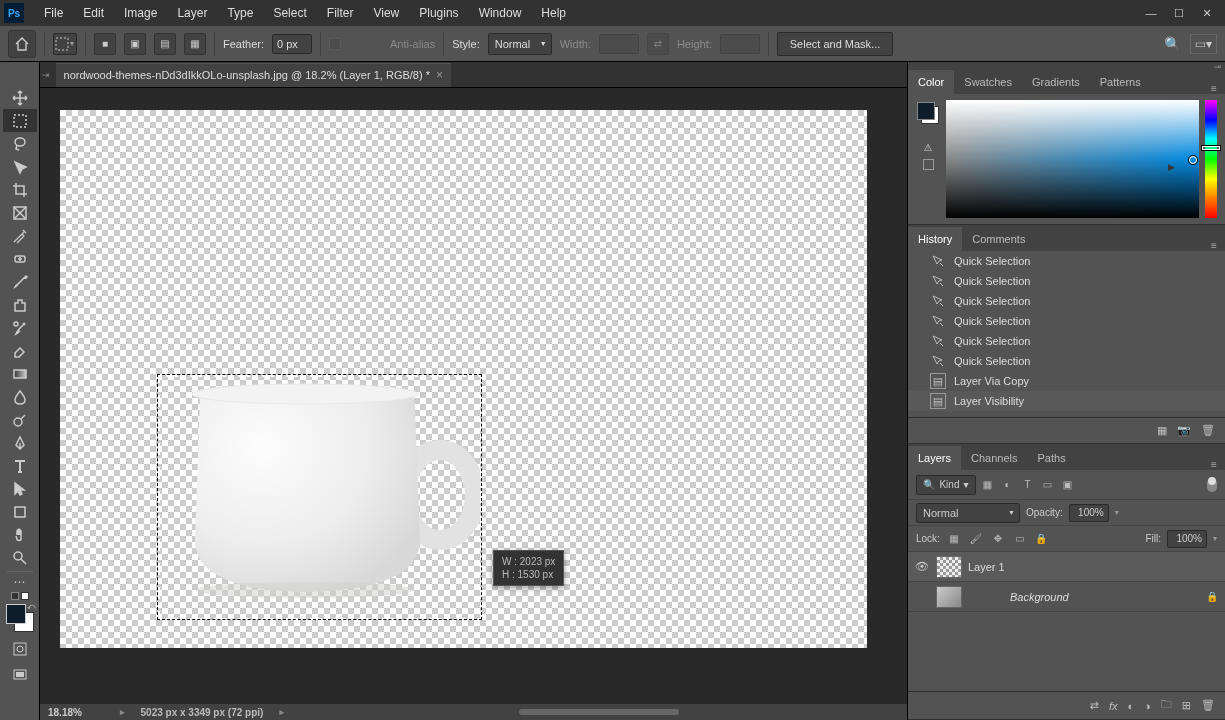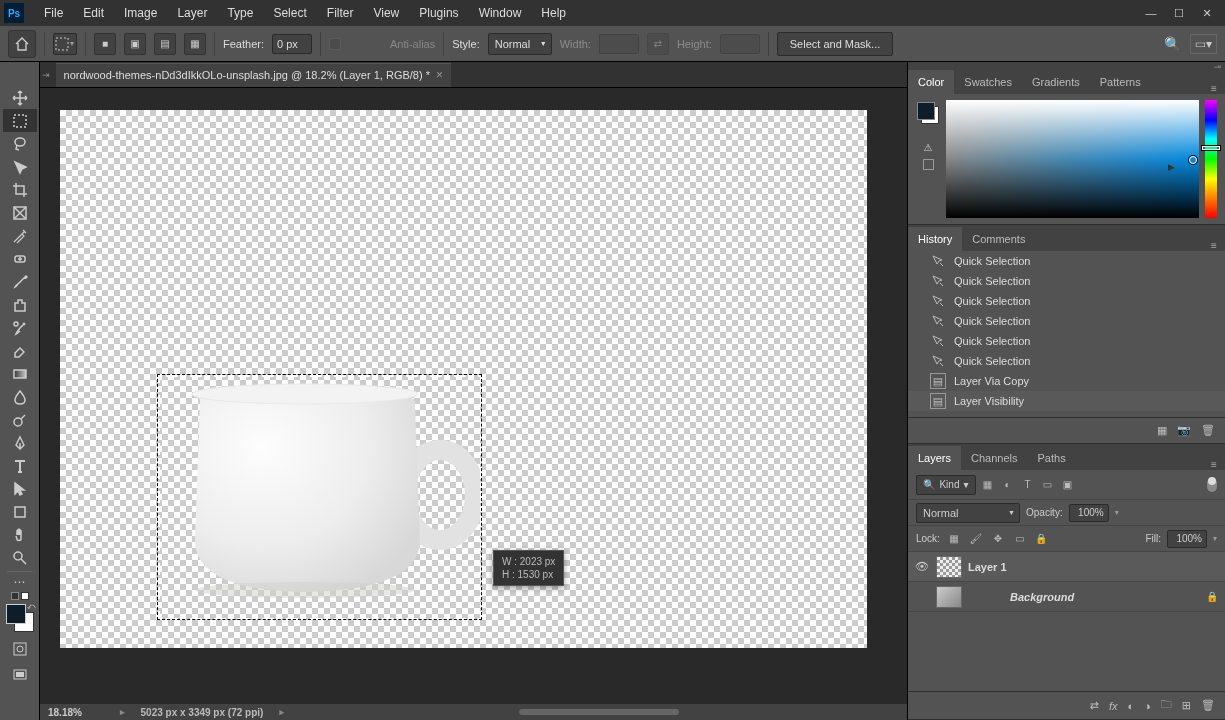--- a/index.html
+++ b/index.html
@@ -125,21 +125,21 @@
 .layer-row { height: 30px; display: flex; align-items: center; gap: 6px; padding: 0 6px; border-bottom: 1px solid #464646; }
 .layer-row.selected { background: #5a5a5a; }
 .layer-vis { width: 16px; height: 16px; display: flex; align-items: center; justify-content: center; color: #ccc; font-size: 11px; cursor: pointer; }
 .layer-thumb { width: 26px; height: 22px; border: 1px solid #666; background: #ddd; }
 .layer-thumb.checker-thumb { 
   background-image: linear-gradient(45deg, #999 25%, transparent 25%), linear-gradient(-45deg, #999 25%, transparent 25%), linear-gradient(45deg, transparent 75%, #999 75%), linear-gradient(-45deg, transparent 75%, #999 75%);
   background-size: 6px 6px;
   background-position: 0 0, 0 3px, 3px -3px, -3px 0px;
   background-color: #eee;
 }
-.layer-name { font-size: 11px; color: #ddd; font-weight: bold; }
+.layer-name { font-size: 11px; color: #ddd; }
 .layer-name.italic { font-style: italic; margin-left: 42px; }
 .layer-lock { margin-left: auto; font-size: 10px; color: #bbb; }
 .layers-footer { height: 28px; border-top: 1px solid #2e2e2e; display: flex; align-items: center; justify-content: flex-end; gap: 10px; padding: 0 10px; }
 </style>
 </head>
 <body>
 
 <div class="titlebar">
   <div class="ps-logo">Ps</div>
   <div class="menu-items">

